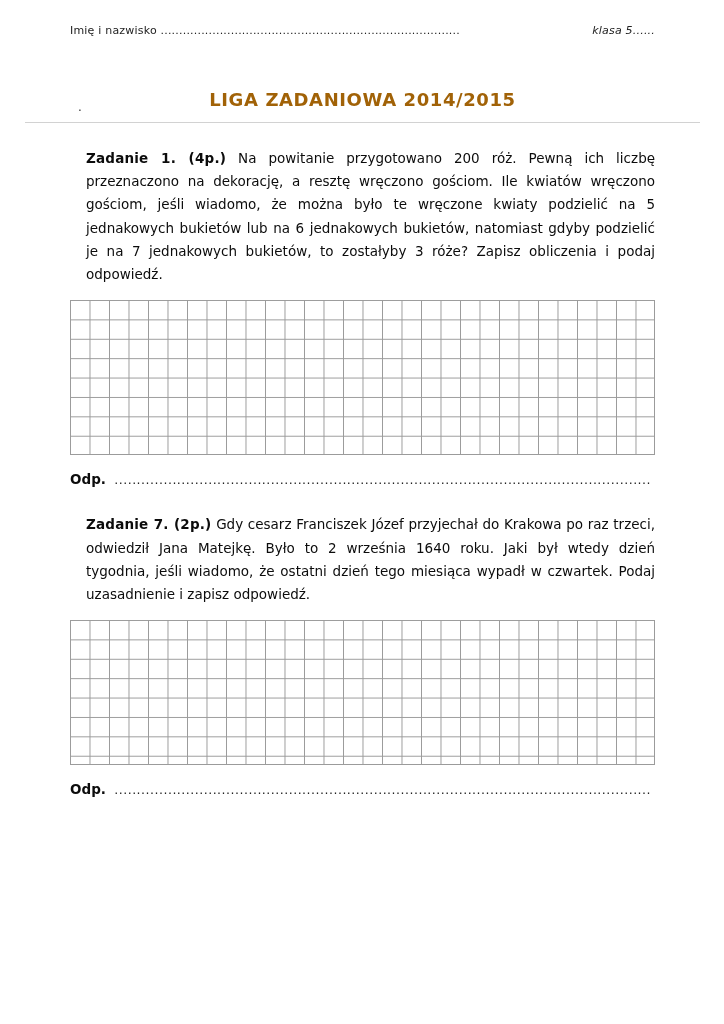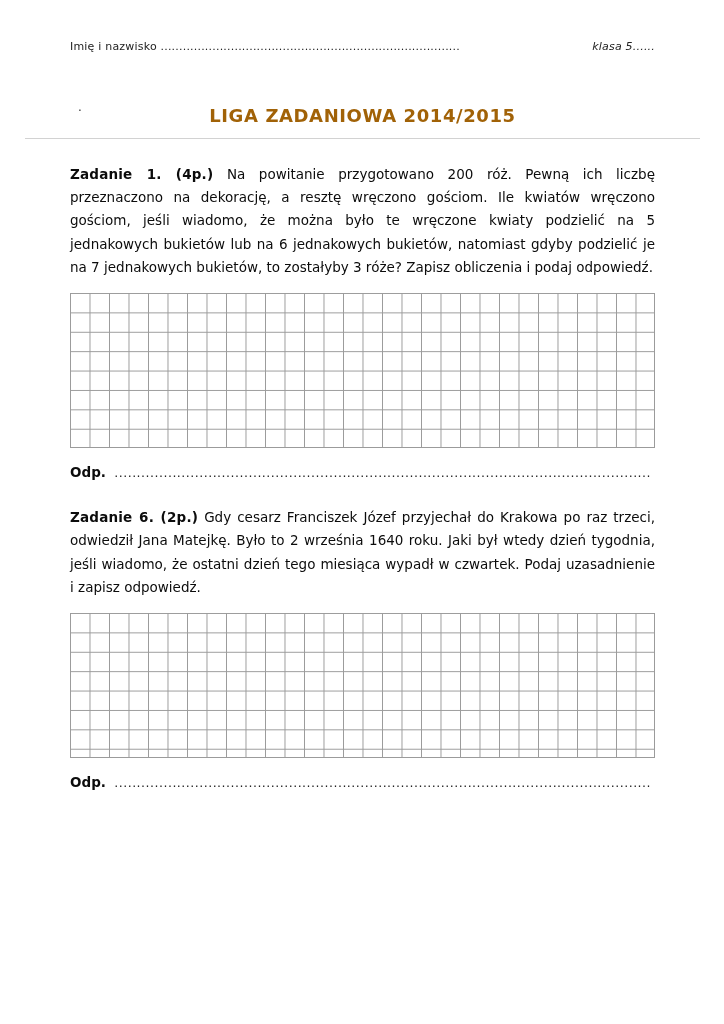--- a/index.html
+++ b/index.html
@@ -10,21 +10,21 @@
   .page {
     position: relative;
     width: 724px;
     height: 1024px;
     background: #ffffff;
     font-family: "DejaVu Sans", sans-serif;
     color: #111111;
     overflow: hidden;
   }
   .content {
-    padding: 40px 69px 0 70px; 
+    padding: 24px 69px 0 70px; 
   }
   
   .header-row {
     display: flex;
     justify-content: space-between;
     align-items: baseline;
     font-size: 11px;
     letter-spacing: 0.2px;
     color: #222;
   }
@@ -47,21 +47,21 @@
     letter-spacing: 0.6px;
     color: #a16207;
   }
   .title-rule {
     height: 0;
     border-top: 1px solid #d2d2d2;
     margin: 12px -45px 0 -45px;
   }
 
   .task-text {
-    margin: 24px 0 0 0;
+    margin: 24px 0 0 16px;
     font-size: 13.5px;
     line-height: 1.72;
     text-align: justify;
     color: #0c0c0c;
   }
   .task-text strong {
     font-weight: bold;
     letter-spacing: 0.2px;
   }
 
@@ -122,21 +122,21 @@
       </p>
       <div class="calc-grid grid-tall"></div>
       <p class="answer-line">
         <strong>Odp.</strong>
         <span class="dots">........................................................................................................................</span>
       </p>
     </section>
 
     <section class="task task-2">
       <p class="task-text">
-        <strong>Zadanie 6. (2p.)</strong>
+        <strong>Zadanie 7. (2p.)</strong>
         <span>Gdy cesarz Franciszek Józef przyjechał do Krakowa po raz trzeci, odwiedził Jana Matejkę. Było to 2 września 1640 roku. Jaki był wtedy dzień tygodnia, jeśli wiadomo, że ostatni dzień tego miesiąca wypadł w czwartek. Podaj uzasadnienie i zapisz odpowiedź.</span>
       </p>
       <div class="calc-grid grid-short"></div>
       <p class="answer-line">
         <strong>Odp.</strong>
         <span class="dots">........................................................................................................................</span>
       </p>
     </section>
 
   </div>

